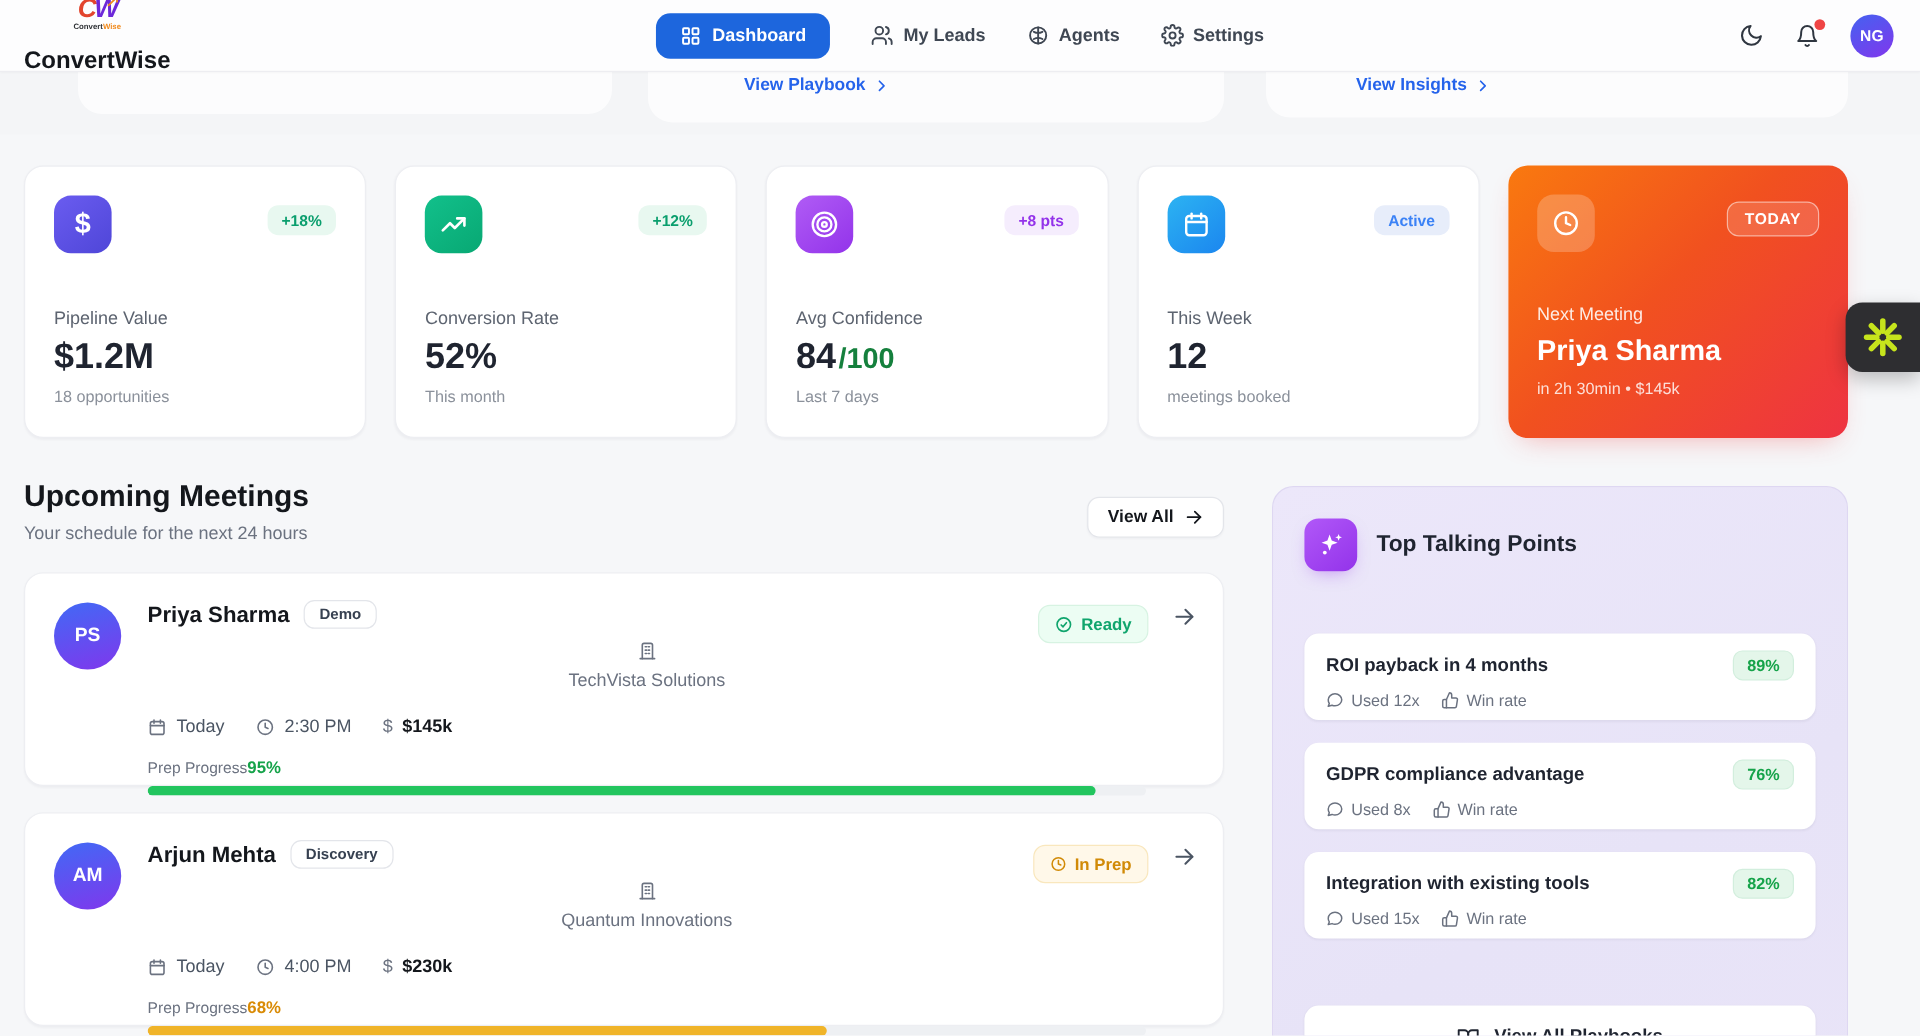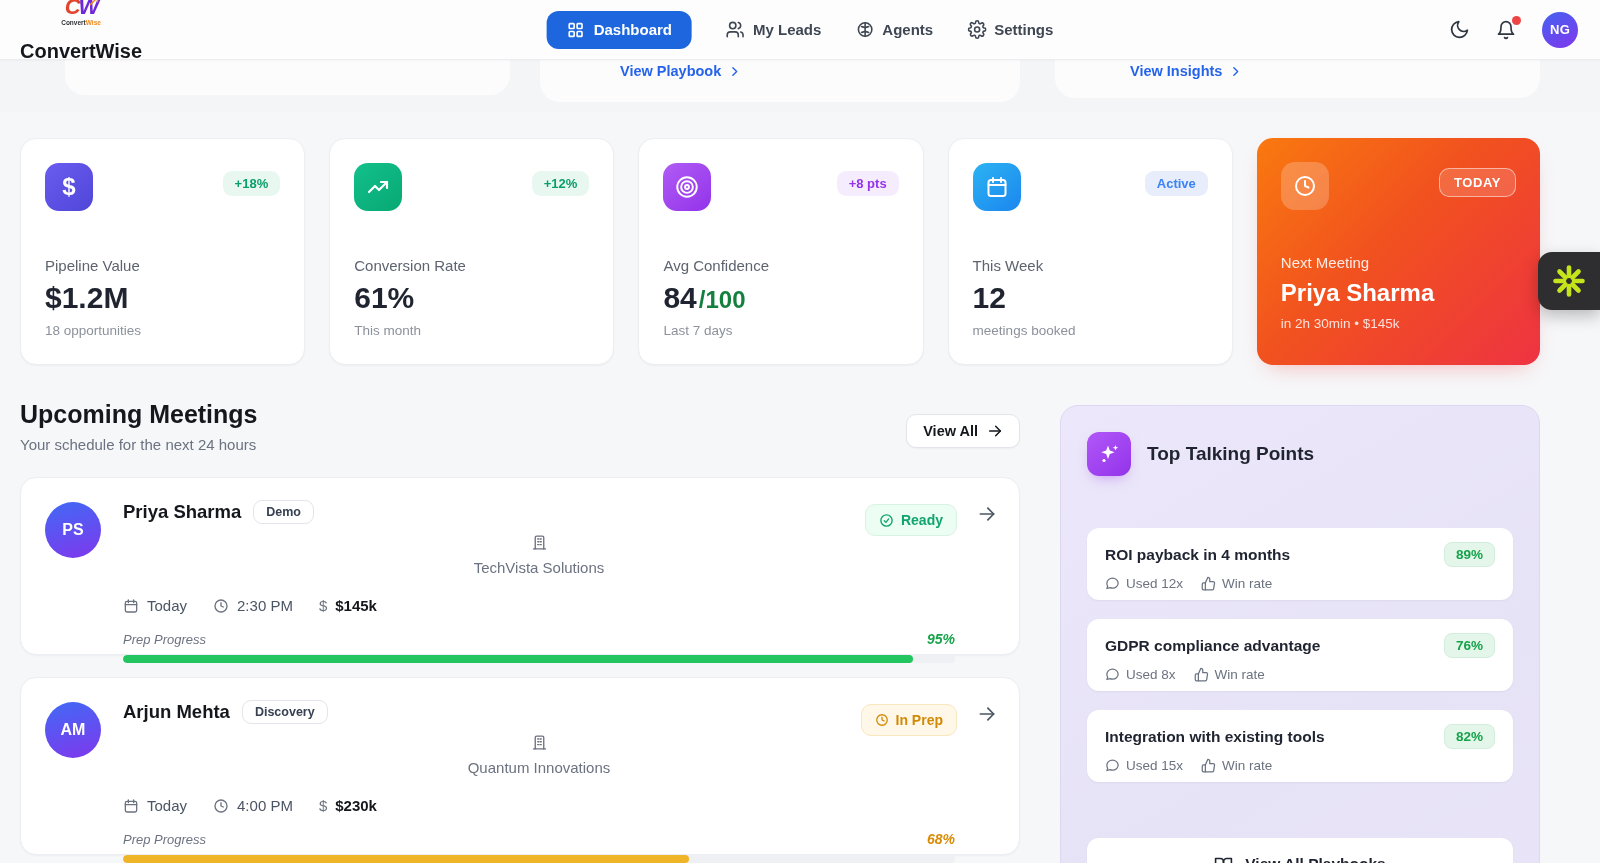--- a/index.html
+++ b/index.html
@@ -110,21 +110,21 @@
   .m-name{font-size:18.5px;font-weight:800;color:#14171c;}
   .stage-pill{padding:4px 12px;border-radius:9px;border:1px solid #e3e5ea;background:#fff;
     font-size:12.5px;font-weight:600;color:#374151;}
   .m-company{margin-top:10px;display:flex;align-items:center;gap:8px;color:#6b7280;
     font-size:15px;flex-direction:column;}
   .m-details{margin-top:21px;display:flex;align-items:center;gap:26px;color:#4b5563;
     font-size:15px;}
   .m-detail{display:flex;align-items:center;gap:8px;}
   .m-val{font-weight:800;color:#14171c;}
   .d-glyph{font-size:15px;color:#6b7280;font-weight:500;}
-  .m-progrow{margin-top:17px;display:flex;justify-content:space-between;align-items:center;font-style:italic;}
+  .m-progrow{margin-top:17px;display:flex;justify-content:flex-start;align-items:center;}
   .prog-label{font-size:13px;color:#6b7280;}
   .prog-pct{font-size:14px;font-weight:800;}
   .pct-green{color:#16a34a;}
   .pct-amber{color:#d98b06;}
   .m-bar{margin-top:8px;height:8px;border-radius:6px;background:#eef0f3;overflow:hidden;}
   .m-fill{height:100%;border-radius:6px;}
   .fill-green{background:#22c55e;}
   .fill-amber{background:#f0b429;}
   .status-badge{position:absolute;right:62px;top:26px;display:flex;align-items:center;
     gap:7px;padding:7px 13px;border-radius:10px;font-size:14px;font-weight:700;}
@@ -265,21 +265,21 @@
       <div class="stat-ic ic-green">
         <svg width="24" height="24" viewBox="0 0 24 24" fill="none" stroke="currentColor" stroke-width="2.2" stroke-linecap="round" stroke-linejoin="round">
             <polyline points="3 17 9 11 13 15 21 7"></polyline>
             <polyline points="15 7 21 7 21 13"></polyline>
           </svg>
       </div>
       <span class="stat-badge bg-green">+12%</span>
     </div>
     <div class="stat-label">Conversion Rate</div>
     <div class="stat-value">
-        <span>61%</span>
+        <span>52%</span>
       </div>
     <div class="stat-sub">This month</div>
   </div>
 
   <div class="stat-card">
     <div class="stat-top">
       <div class="stat-ic ic-purple">
         <svg width="26" height="26" viewBox="0 0 24 24" fill="none" stroke="currentColor" stroke-width="1.8">
             <circle cx="12" cy="12" r="9"></circle>
             <circle cx="12" cy="12" r="5.4"></circle>

